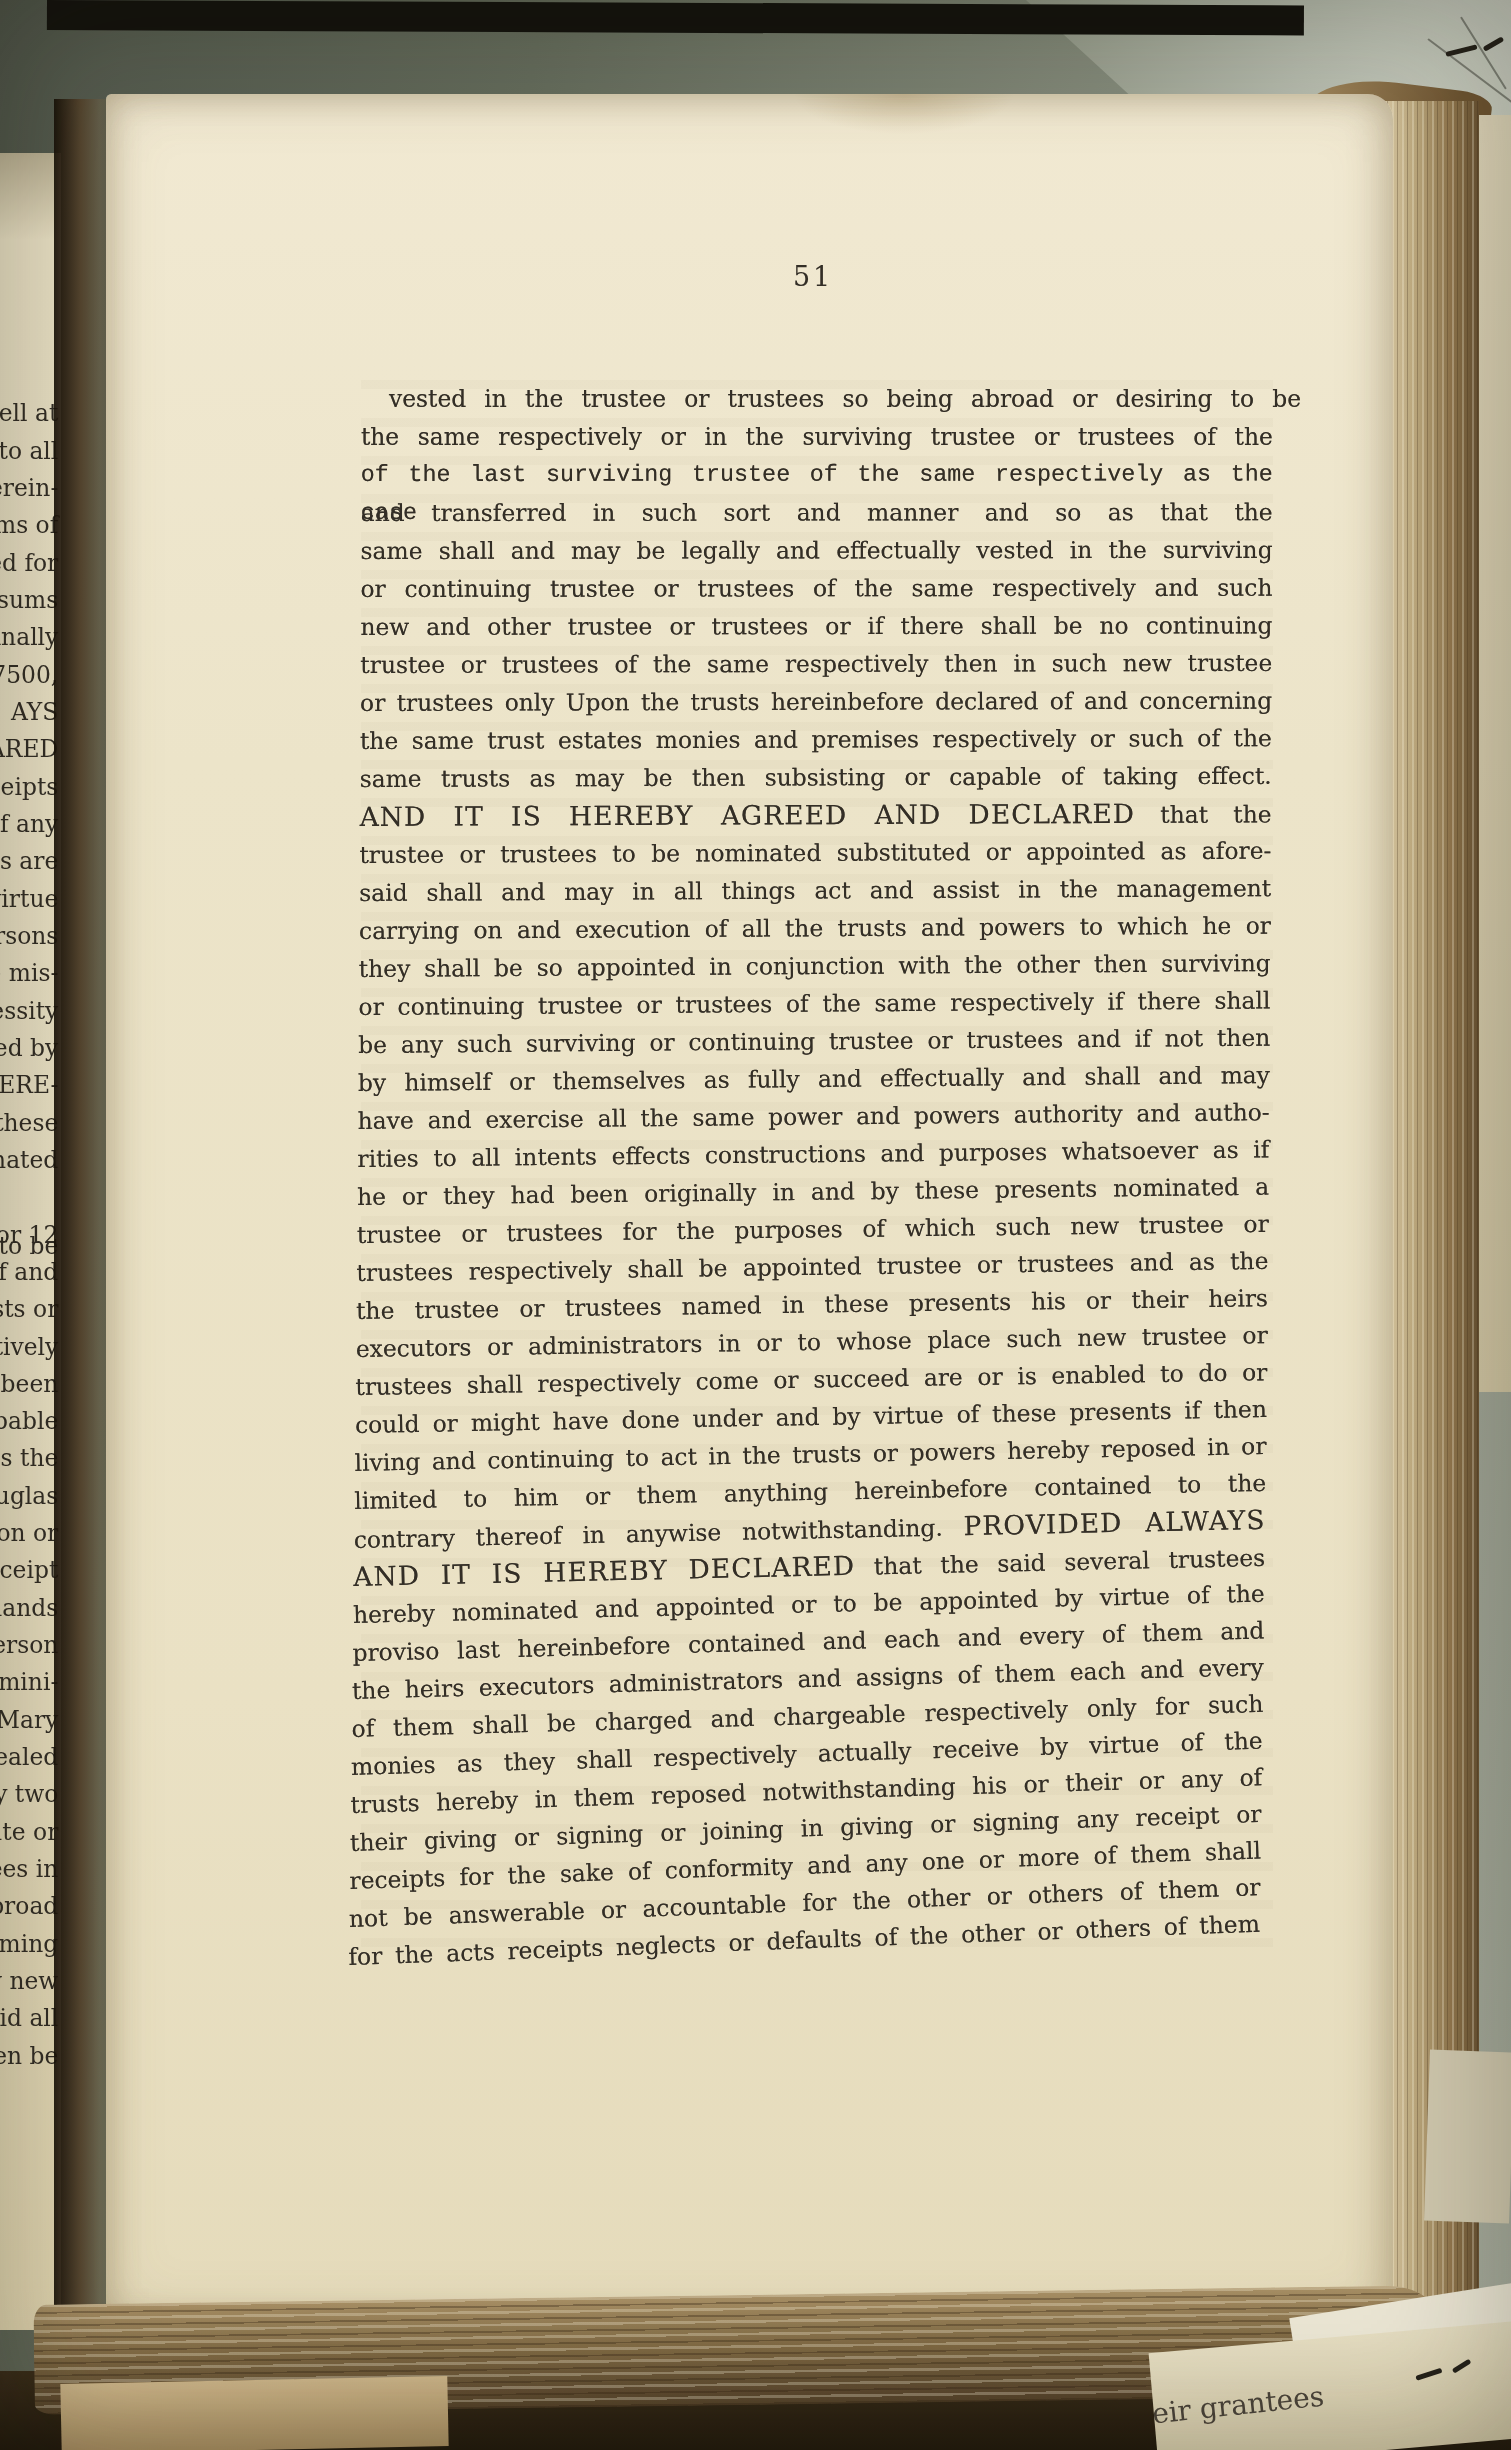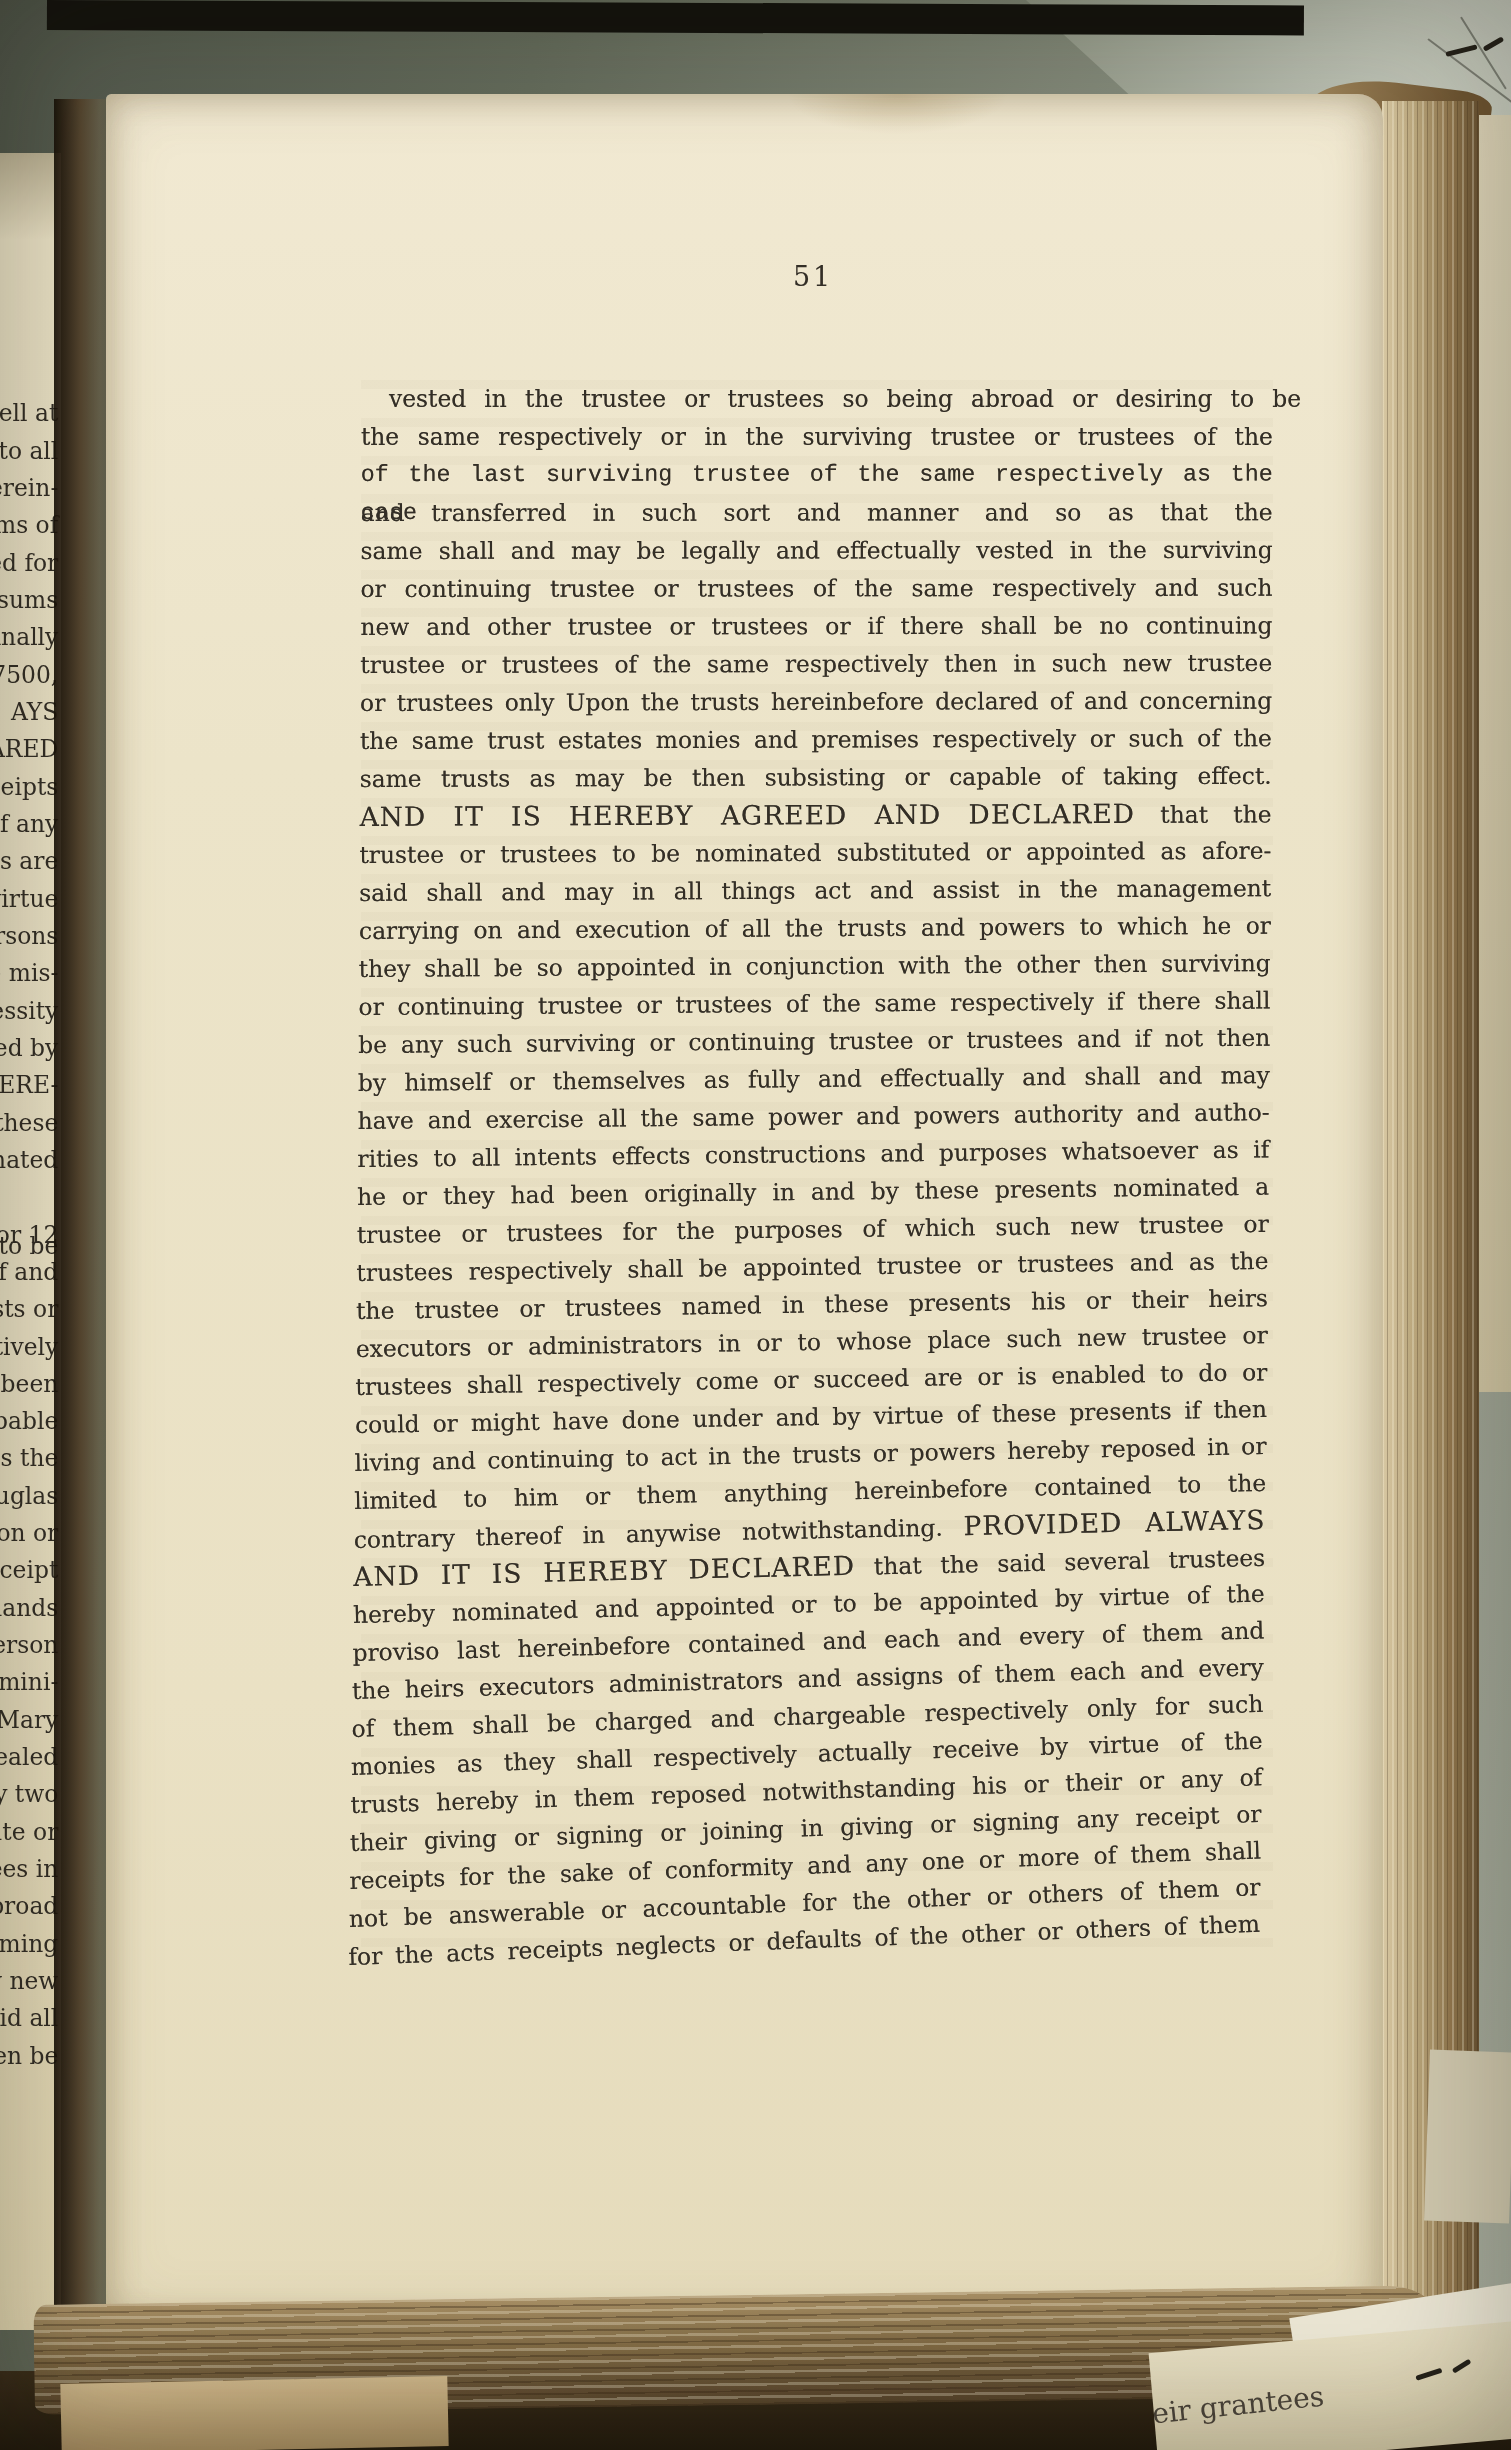--- a/index.html
+++ b/index.html
@@ -25,21 +25,21 @@
 
   .gutter{position:absolute;left:54px;top:99px;width:63px;height:2351px;
     background:linear-gradient(90deg,rgba(24,17,8,.92) 0%,rgba(84,66,42,.88) 42%,rgba(118,97,66,.42) 72%,rgba(0,0,0,0) 100%);}
 
   
   .page{position:absolute;left:106px;top:94px;width:1277px;height:2226px;
     border-radius:5.4px 25px 10.8px 7.2px;
     background:
       radial-gradient(ellipse 153px 56px at 62% 0%,rgba(146,116,60,.26),rgba(146,116,60,0) 72%),
       linear-gradient(180deg,#f1e9d2 0%,var(--paper,#ece4c9) 30%,#eae1c4 72%,#e5dbbb 100%);
-    box-shadow:inset 0 0 63px rgba(120,100,60,.16),inset -14.4px 0 32px rgba(120,95,55,.22),inset 10.8px 0 27px rgba(115,92,52,.18);}
+    box-shadow:inset 0 0 63px rgba(120,100,60,.16),inset -14.4px 0 32px rgba(120,95,55,.22),inset 10.8px 0 27px rgba(115,92,52,.18);padding-left:10px;}
   .page-number{position:absolute;left:653px;top:167px;width:108px;text-align:center;
     font-size:27px;letter-spacing:2.7px;color:var(--ink,#332e26);}
   .text-block{position:absolute;left:255px;top:286px;width:912px;
     background:repeating-linear-gradient(180deg,rgba(125,112,80,.045) 0 9px,rgba(0,0,0,0) 9px 38px);}
   .line{width:100%;height:38px;line-height:38px;font-size:23.4px;color:var(--ink,#332e26);
     text-align:justify;text-align-last:justify;transform-origin:left center;
     text-shadow:0 0 0.4px rgba(51,46,38,.65);}
   .caps{font-size:1.13em;letter-spacing:1.1px;}
 
   

